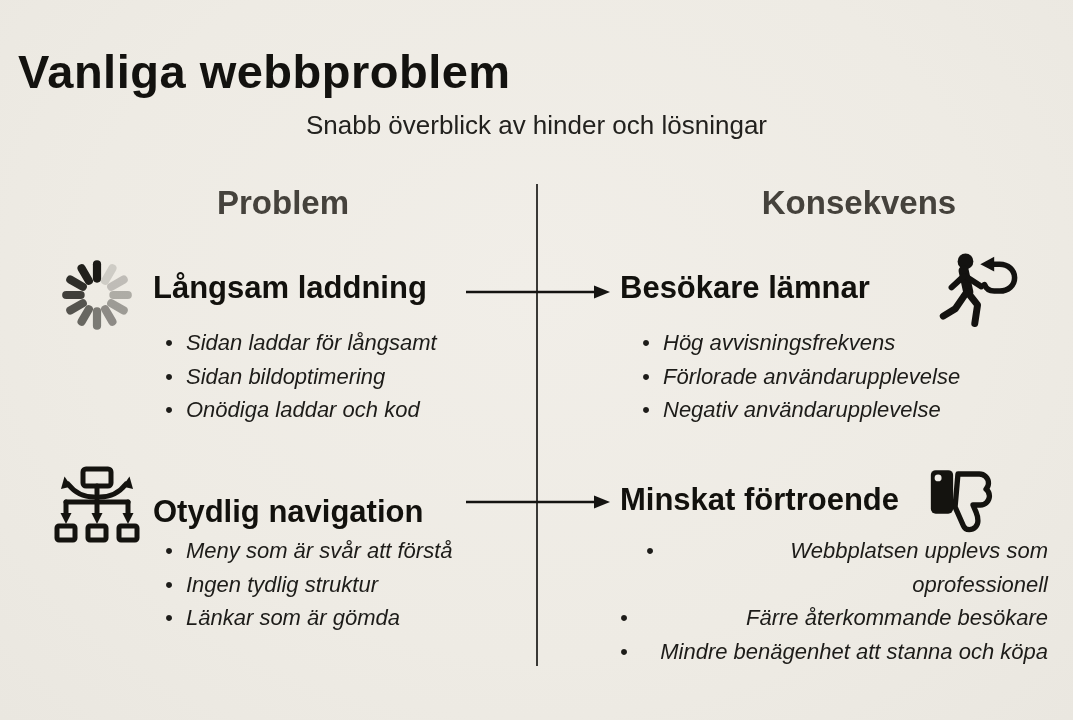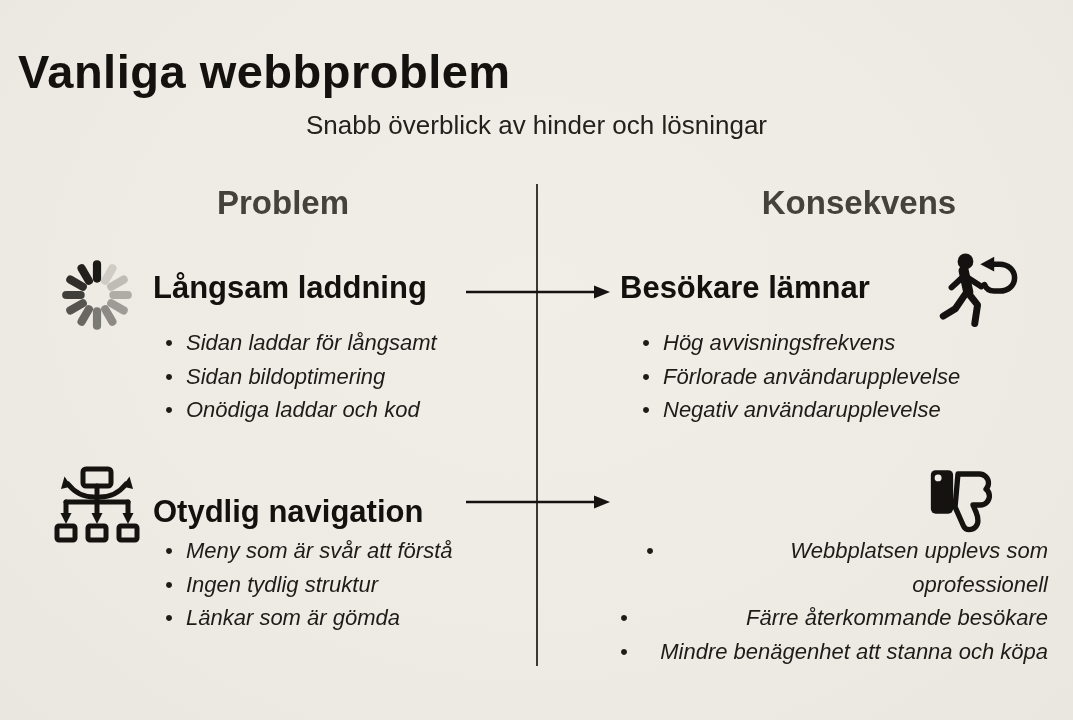--- a/index.html
+++ b/index.html
@@ -123,20 +123,21 @@
     <li>Länkar som är gömda</li>
   </ul>
 
   <span class="arrow" style="left:462px;top:492px;">
     <svg width="150" height="20" viewBox="0 0 150 20">
       <line x1="4" y1="10" x2="133" y2="10" stroke="#141311" stroke-width="2.6"></line>
       <polygon points="132,3.5 132,16.5 148,10" fill="#141311"></polygon>
     </svg>
   </span>
 
+  <h2 class="section-title" style="left:620px;top:482px;">Minskat förtroende</h2>
   <span class="icon" style="left:926px;top:462px;">
     <svg width="92" height="86" viewBox="0 0 95 88" fill="none">
       <path d="M33 12 h22 a9.5 9.5 0 0 1 9.5 9.5 a9 9 0 0 1 -2.5 6.2 a9 9 0 0 1 3.5 7.1 a9.3 9.3 0 0 1 -9.3 9.2 h-7.7 l3.2 7.4 a22 22 0 0 1 1.9 9 a9 9 0 0 1 -9 9 a6.5 6.5 0 0 1 -6 -4 l-8.6 -19.4 z" stroke="#14130f" stroke-width="5.5" stroke-linejoin="round"></path>
       <rect x="5" y="8" width="23" height="45" rx="5" fill="#14130f"></rect>
       <circle cx="12.5" cy="16" r="3.6" fill="#efece6"></circle>
     </svg>
   </span>
   <ul class="bullets indent-first" style="left:618px;top:534px;width:430px;text-align:right;">
     <li>Webbplatsen upplevs som
 oprofessionell</li>

